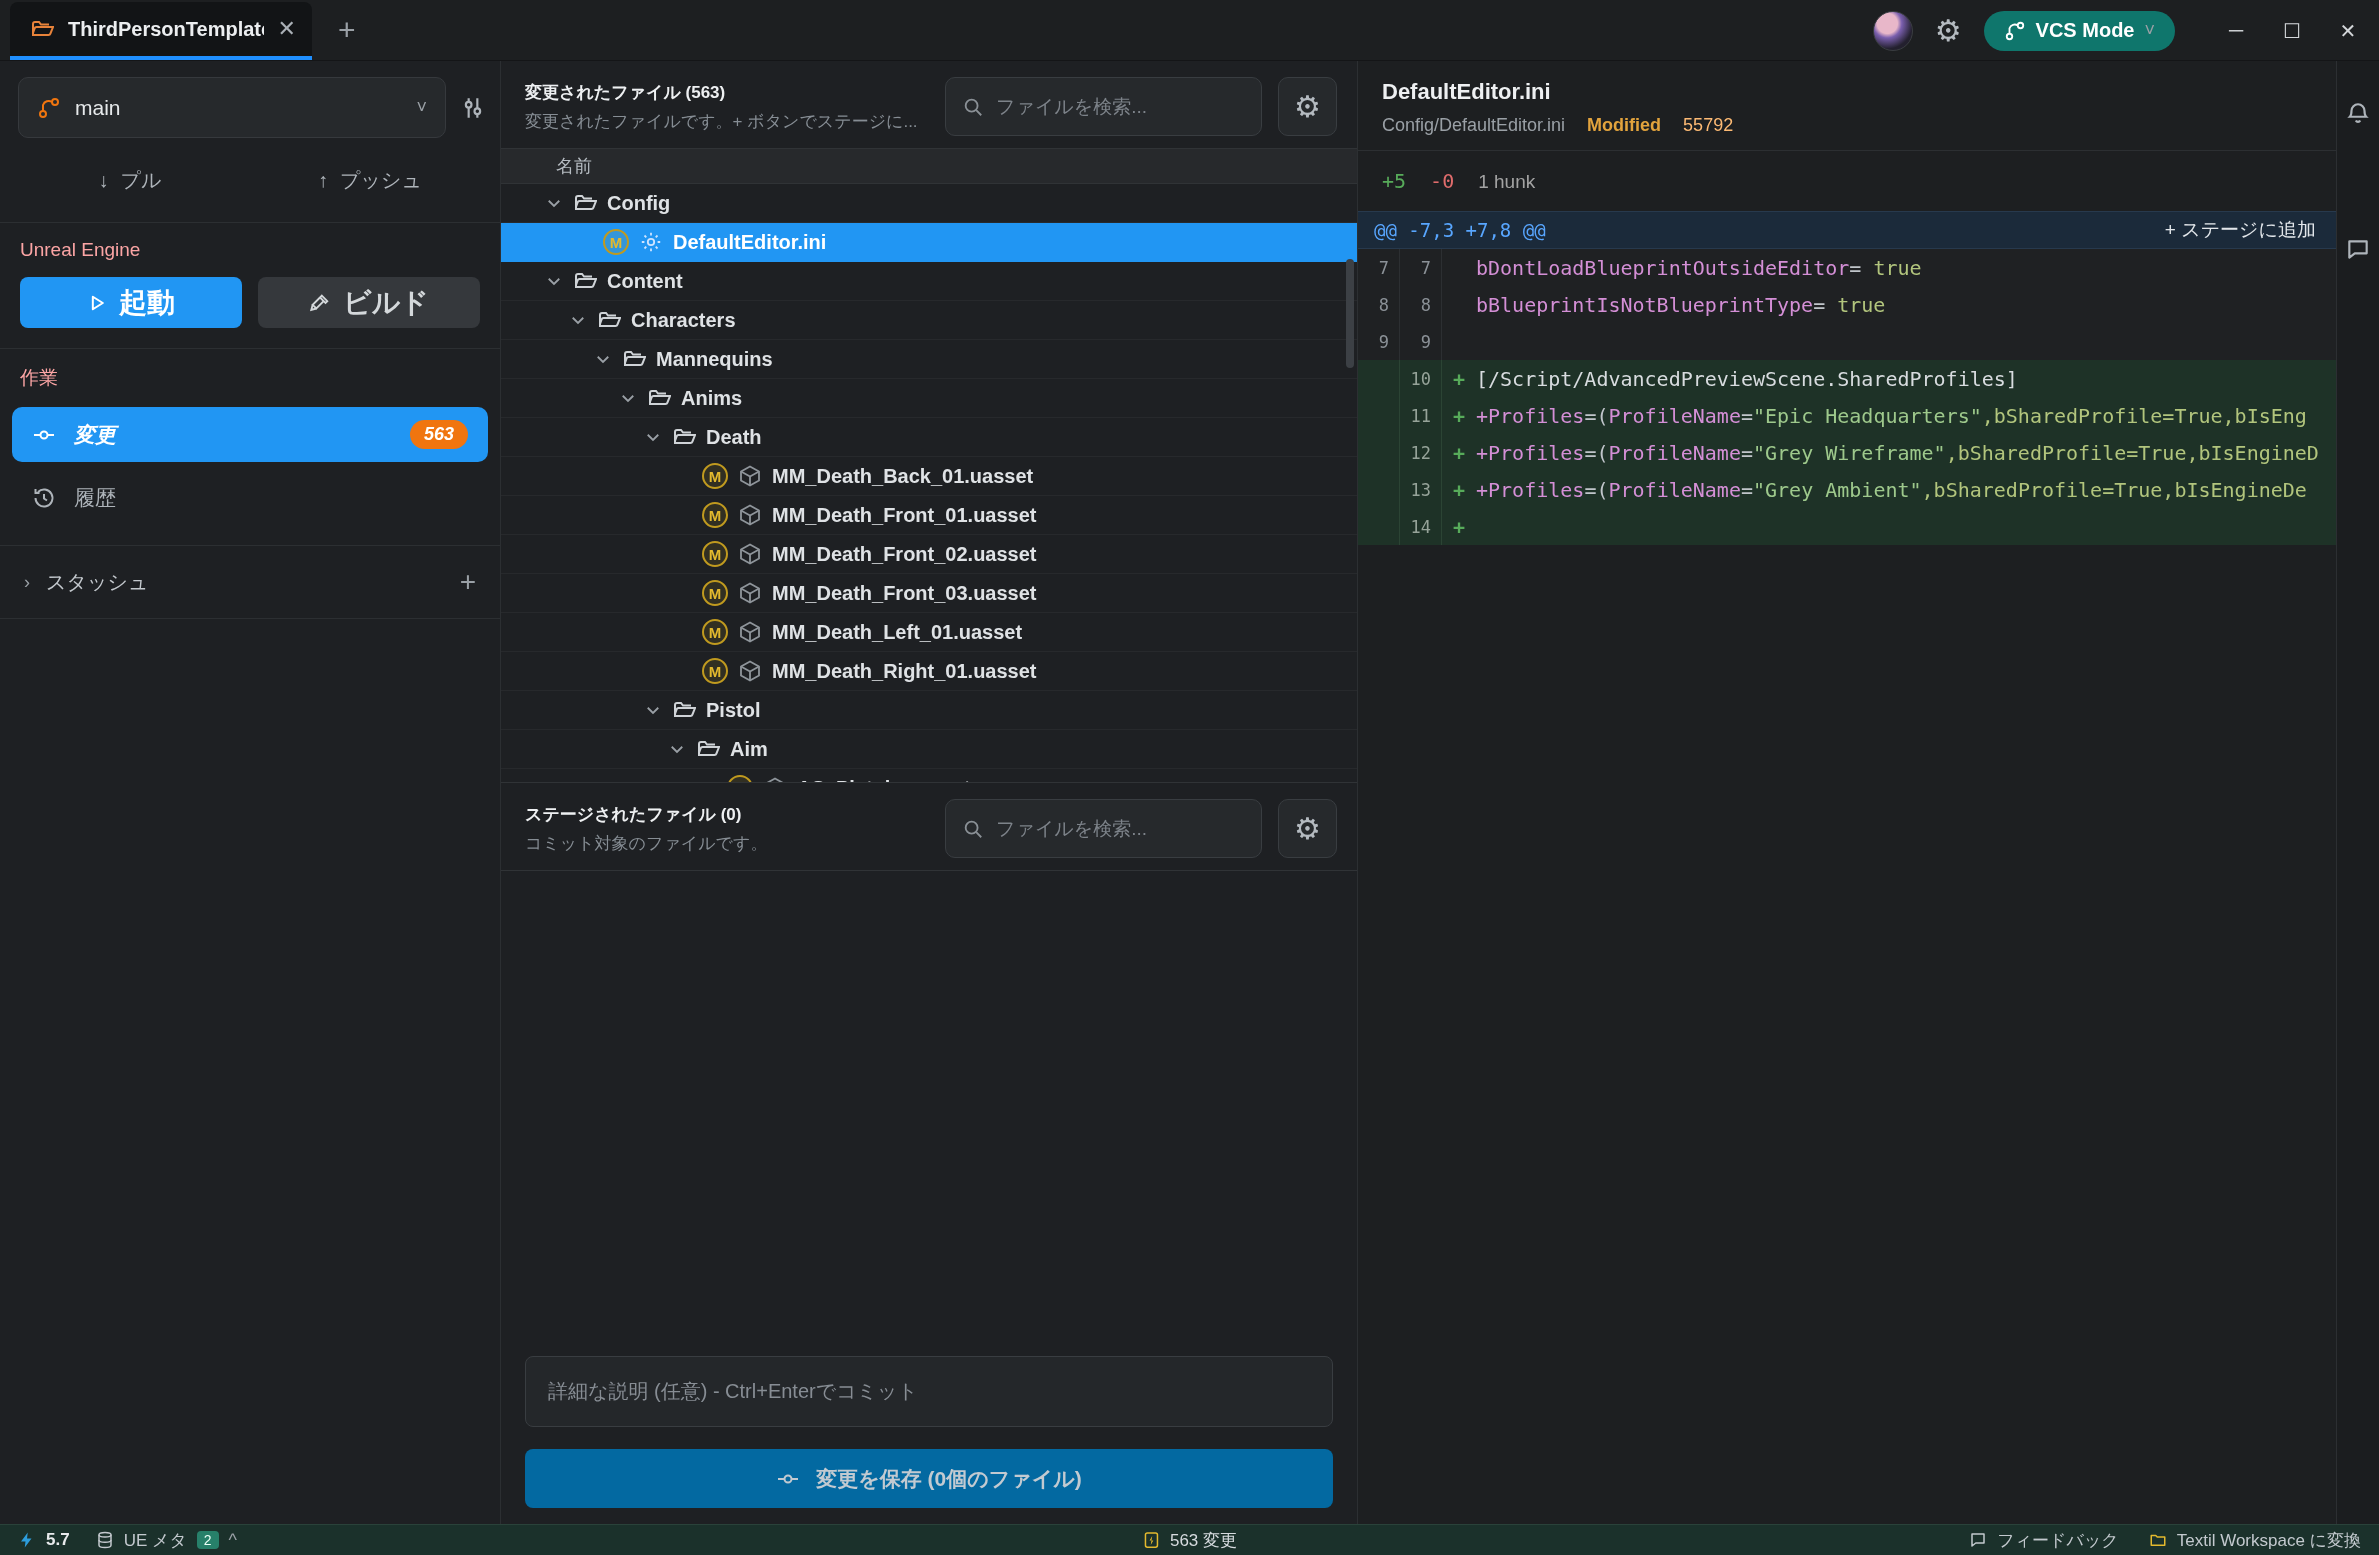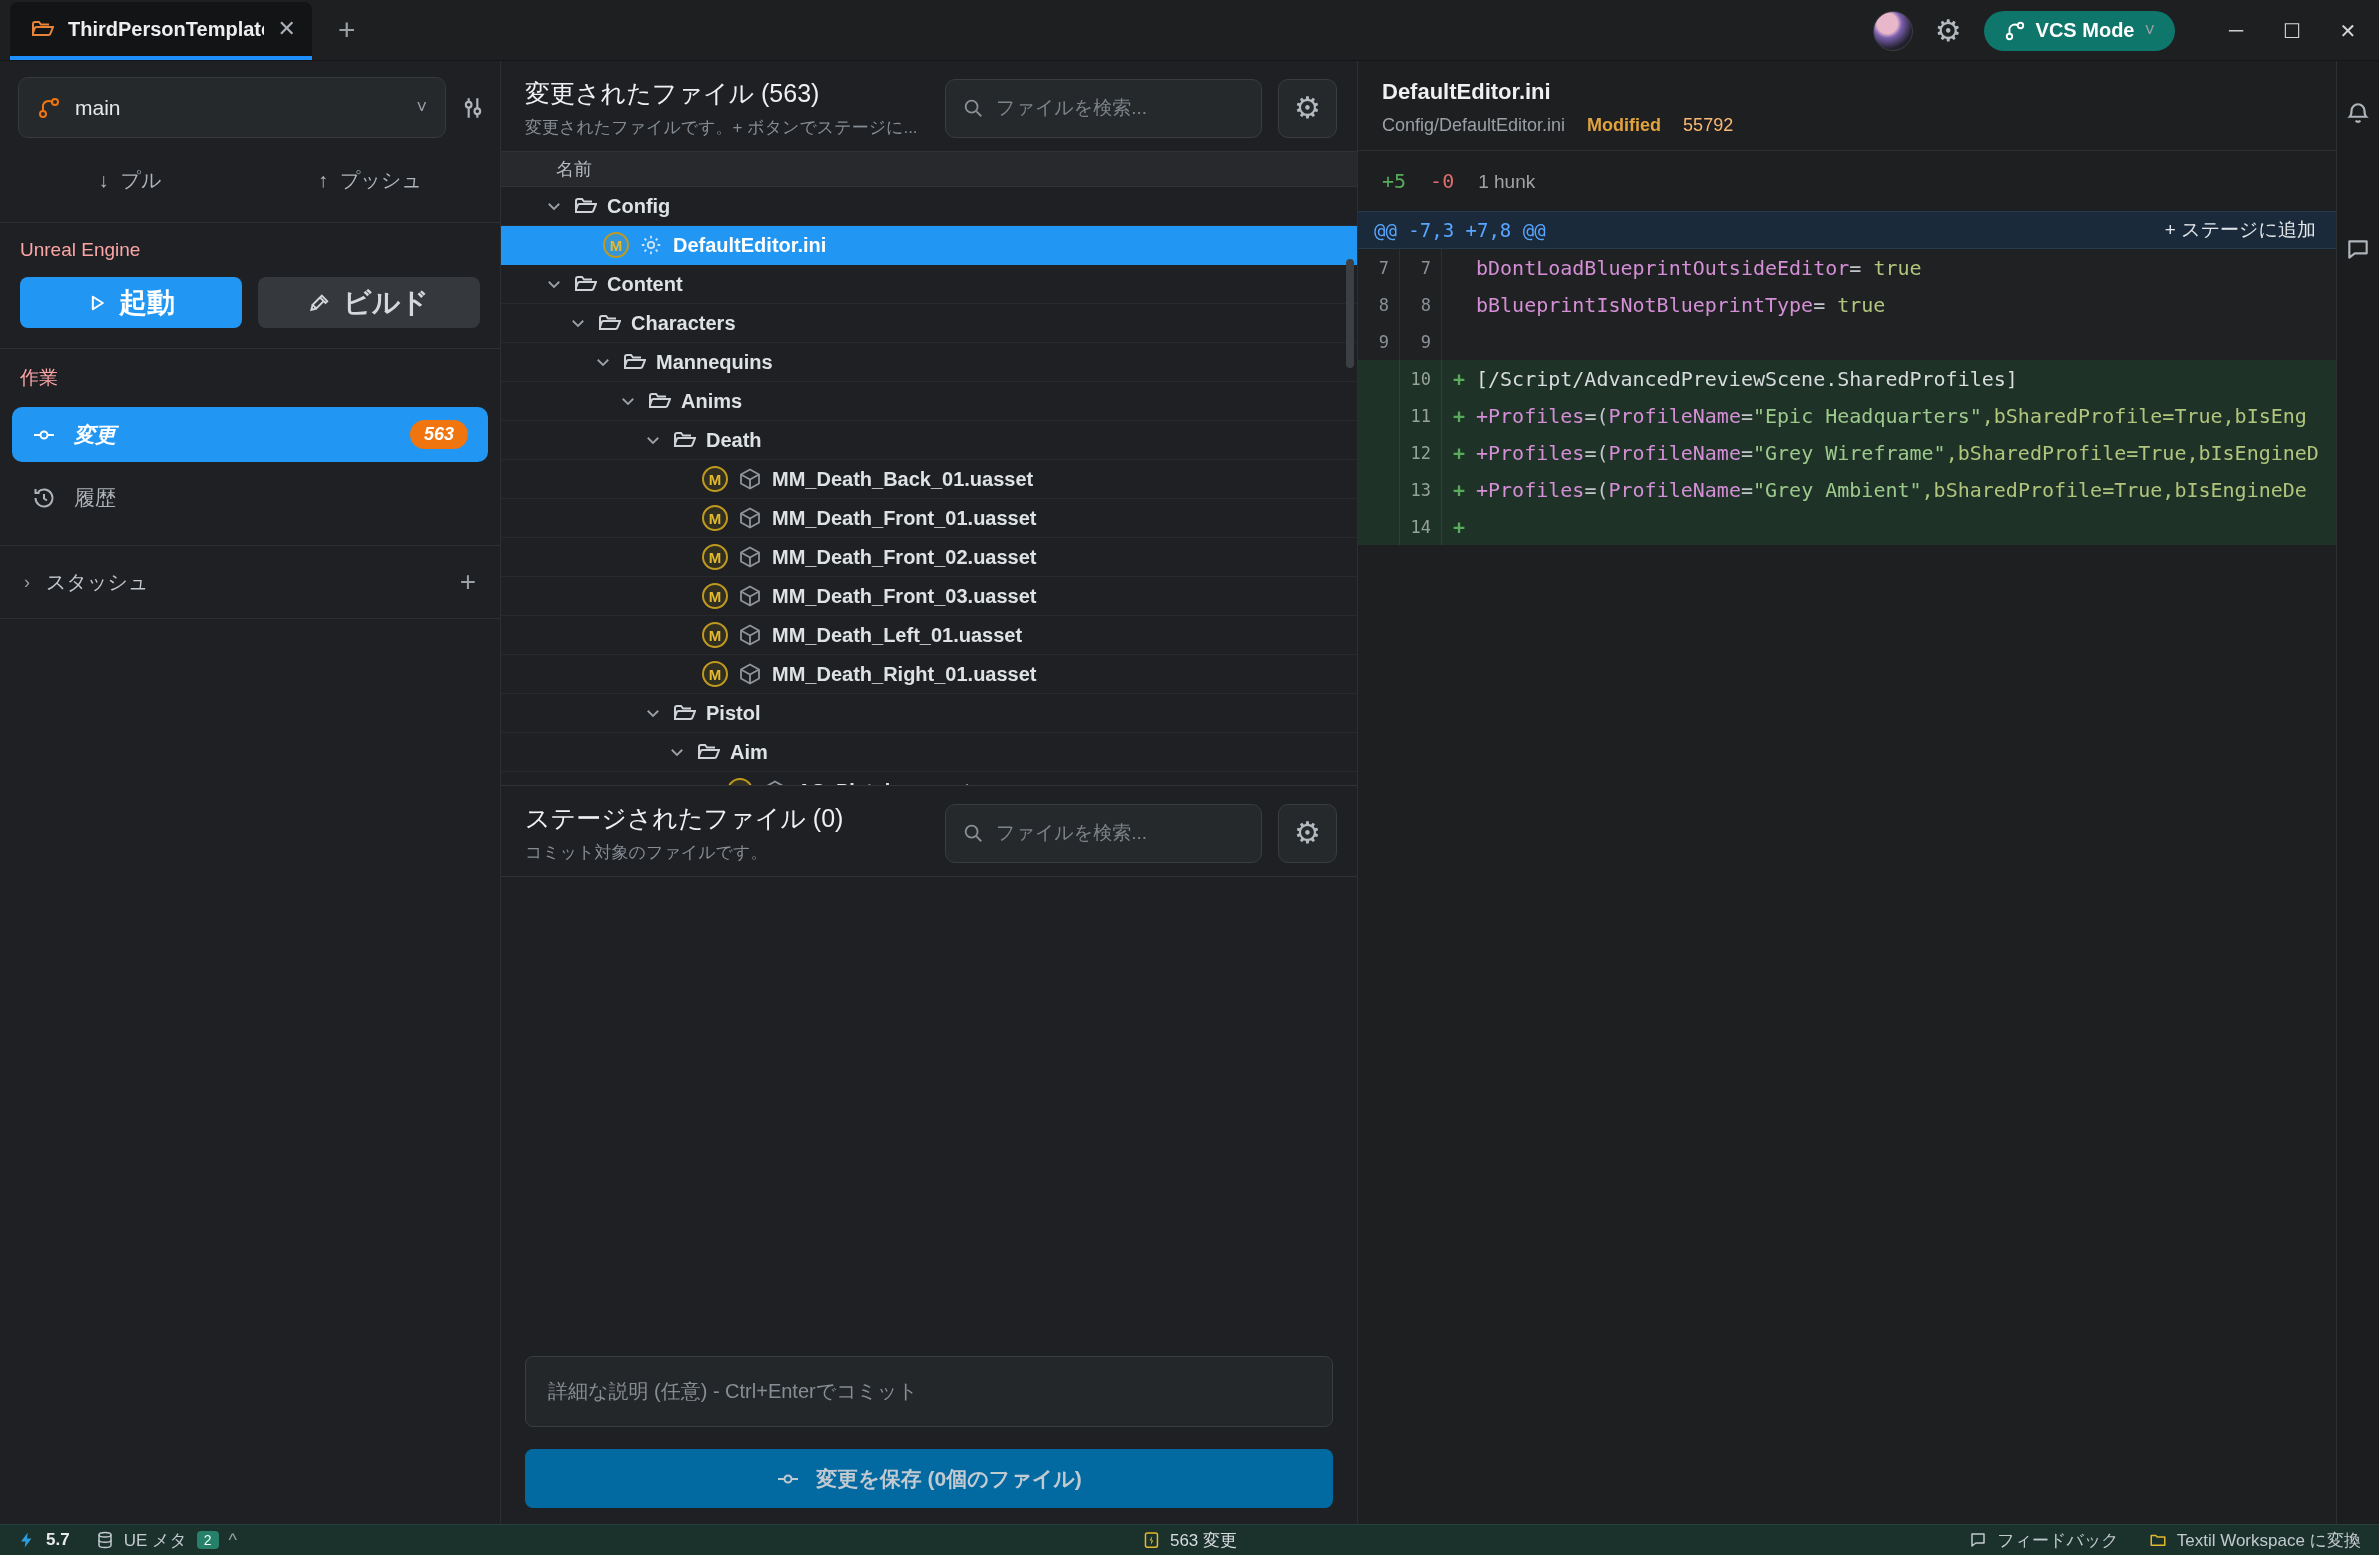--- a/index.html
+++ b/index.html
@@ -47,21 +47,21 @@
   .work-item { height:55px; border-radius:10px; display:flex; align-items:center; gap:18px; padding:0 20px; font-size:21px; color:#aeb4ba; margin:0 -8px; }
   .work-item.active { background:#2196f3; color:#fff; font-weight:bold; margin-bottom:8px;font-style:italic; }
   .count-badge { margin-left:auto; background:#f0750f; color:#fff; font-size:18px; font-weight:bold; border-radius:16px; padding:4px 14px; }
   .stash-row { display:flex; align-items:center; gap:16px; padding:20px 24px; color:#c3c8cd; font-size:20px; }
   .stash-plus { margin-left:auto; color:#9aa0a6; font-size:28px; }
 
   
   .middle { width:857px; flex:0 0 857px; background:#1e2023; border-right:1px solid #2c2f32; display:flex; flex-direction:column; position:relative; }
   .panel-head { display:flex; align-items:center; padding:16px 20px 12px 24px; gap:16px; }
   .panel-titles { flex:1; min-width:0; }
-  .panel-title { font-size:25px; font-weight:normal; color:#eef0f2; }
+  .panel-title { font-size:17px; font-weight:bold; color:#eef0f2; }
   .panel-sub { font-size:17px; color:#868d94; margin-top:6px; white-space:nowrap; overflow:hidden; }
   .search-box { width:317px; height:59px; background:#26292c; border:1px solid #393d41; border-radius:10px; display:flex; align-items:center; gap:12px; padding:0 16px; }
   .search-box input { flex:1; background:transparent; border:none; outline:none; color:#f0abfc; font-size:19px; font-family:Liberation Sans, sans-serif; min-width:0; }
   .search-box input::placeholder { color:#7d838a; }
   .icon-btn { width:59px; height:59px; background:#26292c; border:1px solid #393d41; border-radius:10px; display:flex; align-items:center; justify-content:center; }
   .name-header { height:36px; background:#27292c; border-top:1px solid #303336; border-bottom:1px solid #303336; display:flex; align-items:center; padding-left:55px; color:#b6bcc2; font-size:18px; }
   .tree { height:598px; overflow:hidden; }
   .tree-row { height:39px; display:flex; align-items:center; gap:10px; border-bottom:1px solid #27292c; font-size:20px; color:#dfe2e5; font-weight:bold; }
   .tree-row.selected { background:#2196f3; color:#fff; border-bottom-color:#2196f3; }
   .m-badge { width:26px; height:26px; border-radius:50%; border:2px solid #c09a1f; color:#e3b92e; background:rgba(192,154,31,.12); font-size:15px; font-weight:bold; display:flex; align-items:center; justify-content:center; flex:0 0 26px; }

